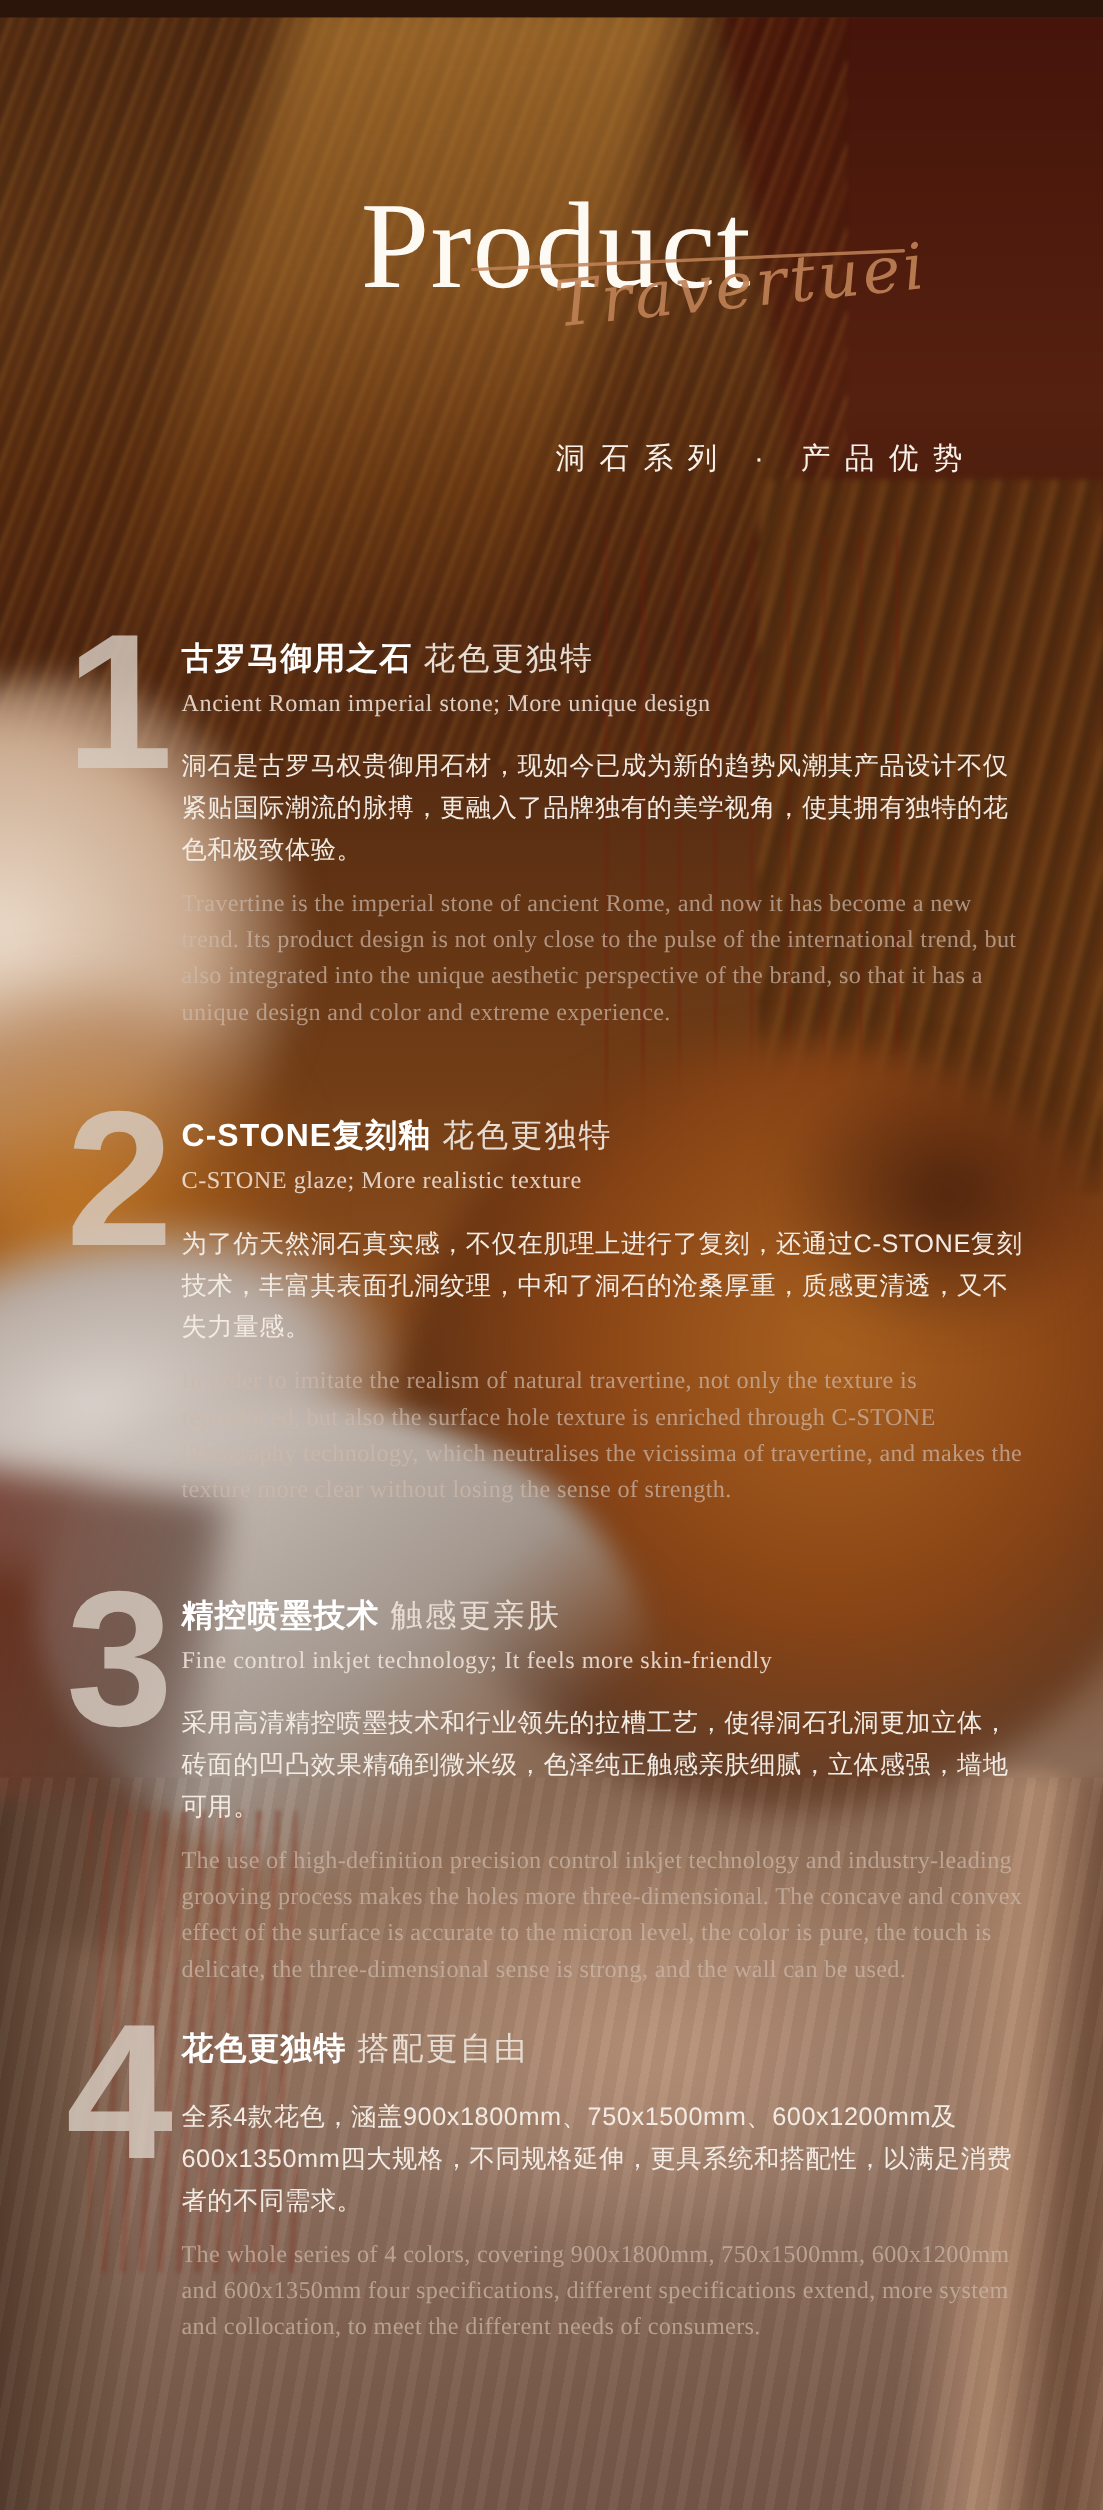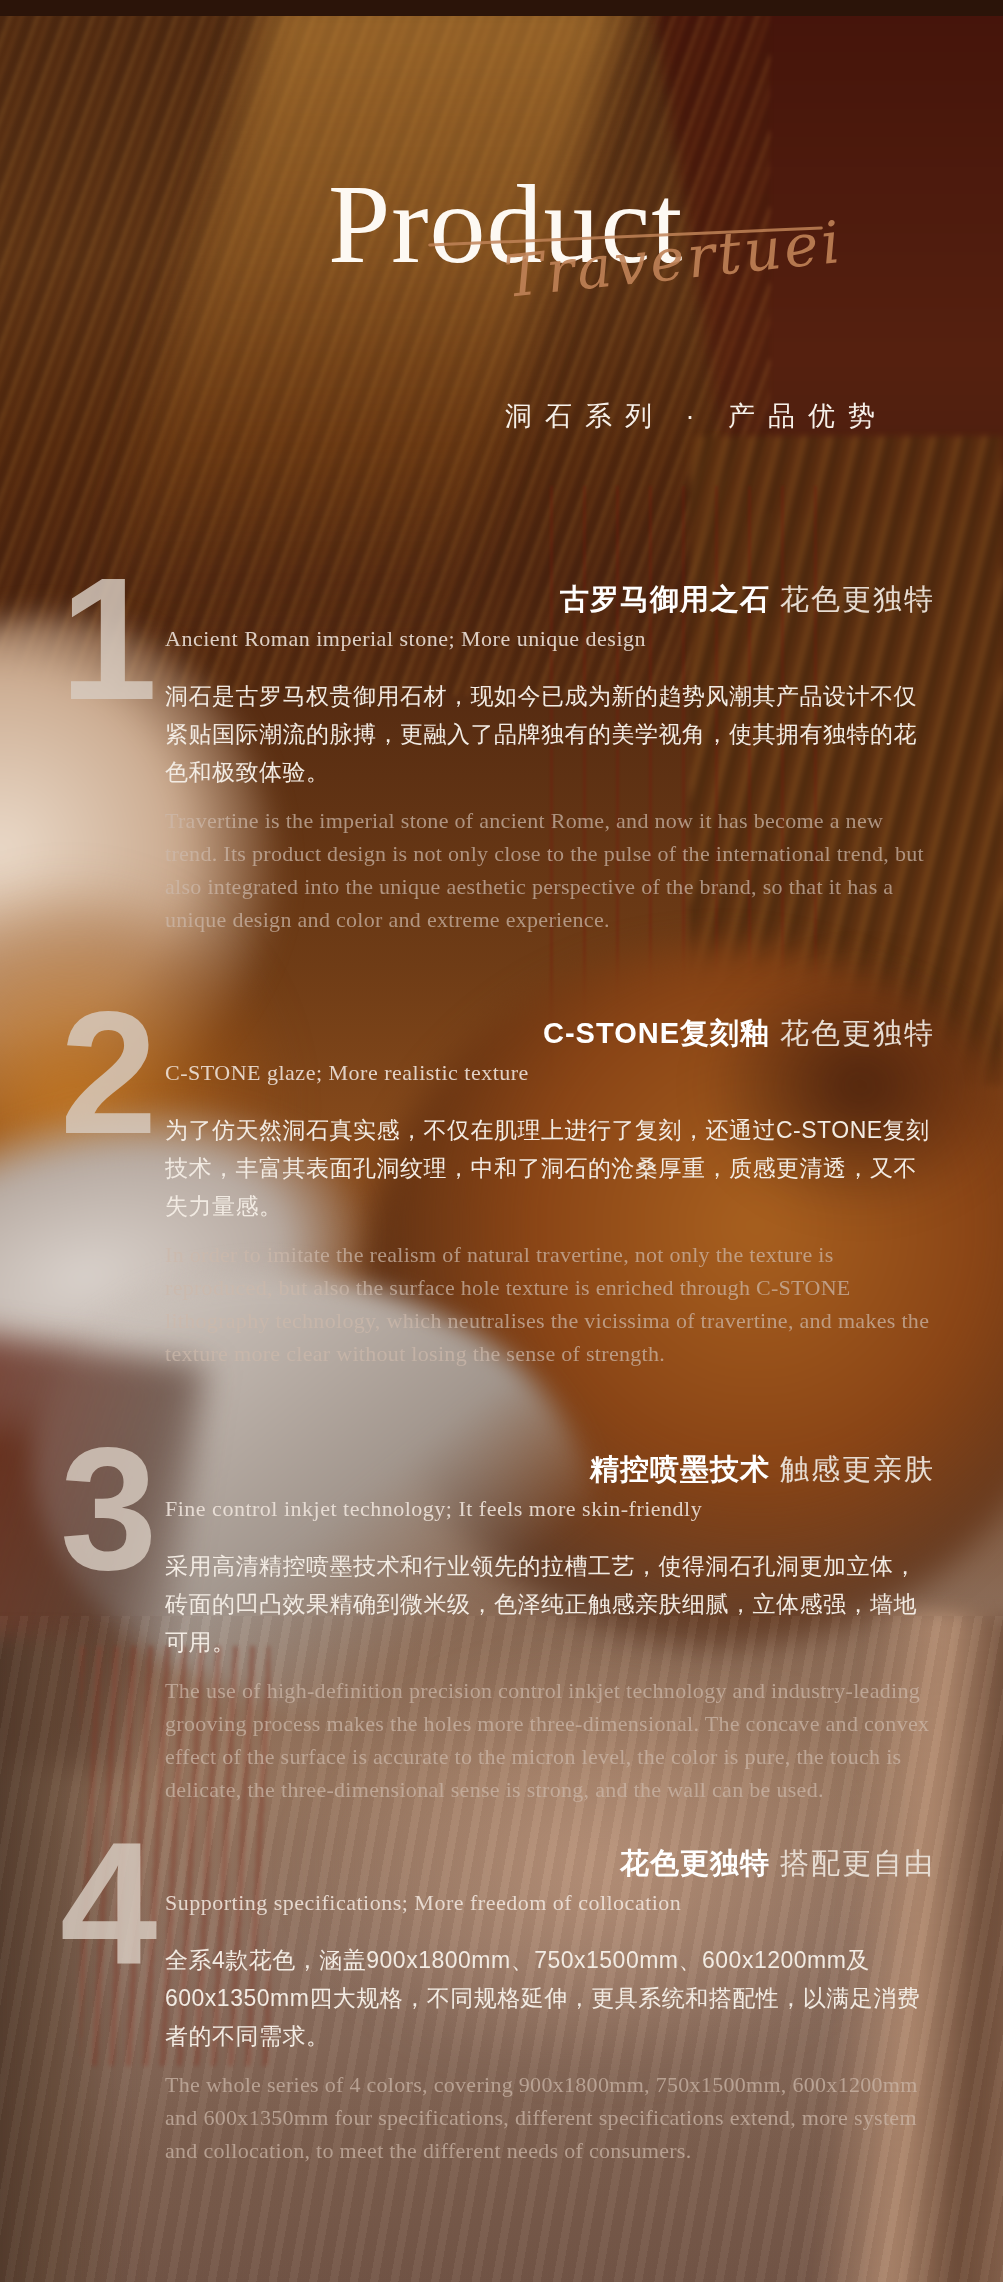--- a/index.html
+++ b/index.html
@@ -95,21 +95,21 @@
     letter-spacing:2px;color:var(--title-text,#fdf9f3);z-index:4;}
   .title-cn{position:absolute;left:505px;top:384px;
     font-size:27px;line-height:1.2;font-weight:400;letter-spacing:13px;
     color:var(--subtitle-text,#f6f0e9);z-index:4;white-space:nowrap;}
   
   .sec{position:absolute;left:60px;width:875px;z-index:2;}
   .num{position:absolute;left:0;top:-8px;
     font-size:175px;line-height:130px;font-weight:700;
     color:var(--numeral-text,#d8ccc1);opacity:.82;letter-spacing:-4px;}
   .content{margin-left:105px;width:770px;}
-  .h-row{margin:0;font-size:29px;line-height:34px;white-space:nowrap;text-align:right;}
+  .h-row{margin:0;font-size:29px;line-height:34px;white-space:nowrap;}
   .h-cn{font-weight:700;color:var(--heading-text,#ffffff);letter-spacing:1px;}
   .h-tail{font-weight:300;color:var(--heading-tail-text,#e6dcd2);margin-left:10px;letter-spacing:2px;}
   .h-en{margin-top:9px;font-family:"Liberation Serif",serif;font-size:22px;line-height:27px;
     color:rgba(240,230,222,.88);letter-spacing:.5px;}
   p.cn{margin:25px 0 0 0;font-size:23px;line-height:38px;
     color:var(--body-cn-text,#f2ebe3);letter-spacing:.5px;}
   p.en{margin:13px 0 0 0;font-family:"Liberation Serif",serif;font-size:22px;line-height:33px;
     color:var(--body-en-text,#cdb9ab);opacity:.72;letter-spacing:.3px;}
 </style>
 </head>
@@ -172,19 +172,18 @@
       <div class="h-en">Fine control inkjet technology; It feels more skin-friendly</div>
       <p class="cn">采用高清精控喷墨技术和行业领先的拉槽工艺，使得洞石孔洞更加立体，砖面的凹凸效果精确到微米级，色泽纯正触感亲肤细腻，立体感强，墙地可用。</p>
       <p class="en">The use of high-definition precision control inkjet technology and industry-leading grooving process makes the holes more three-dimensional. The concave and convex effect of the surface is accurate to the micron level, the color is pure, the touch is delicate, the three-dimensional sense is strong, and the wall can be used.</p>
     </div>
   </section>
 
   <section class="sec" style="top:1830px">
     <div class="num">4</div>
     <div class="content">
       <h2 class="h-row"><span class="h-cn">花色更独特</span><span class="h-tail">搭配更自由</span></h2>
-      <div class="h-en">Supporting specifications; More freedom of collocation</div>
       <p class="cn">全系4款花色，涵盖900x1800mm、750x1500mm、600x1200mm及600x1350mm四大规格，不同规格延伸，更具系统和搭配性，以满足消费者的不同需求。</p>
       <p class="en">The whole series of 4 colors, covering 900x1800mm, 750x1500mm, 600x1200mm and 600x1350mm four specifications, different specifications extend, more system and collocation, to meet the different needs of consumers.</p>
     </div>
   </section>
 
 </div>
 
 </body></html>

